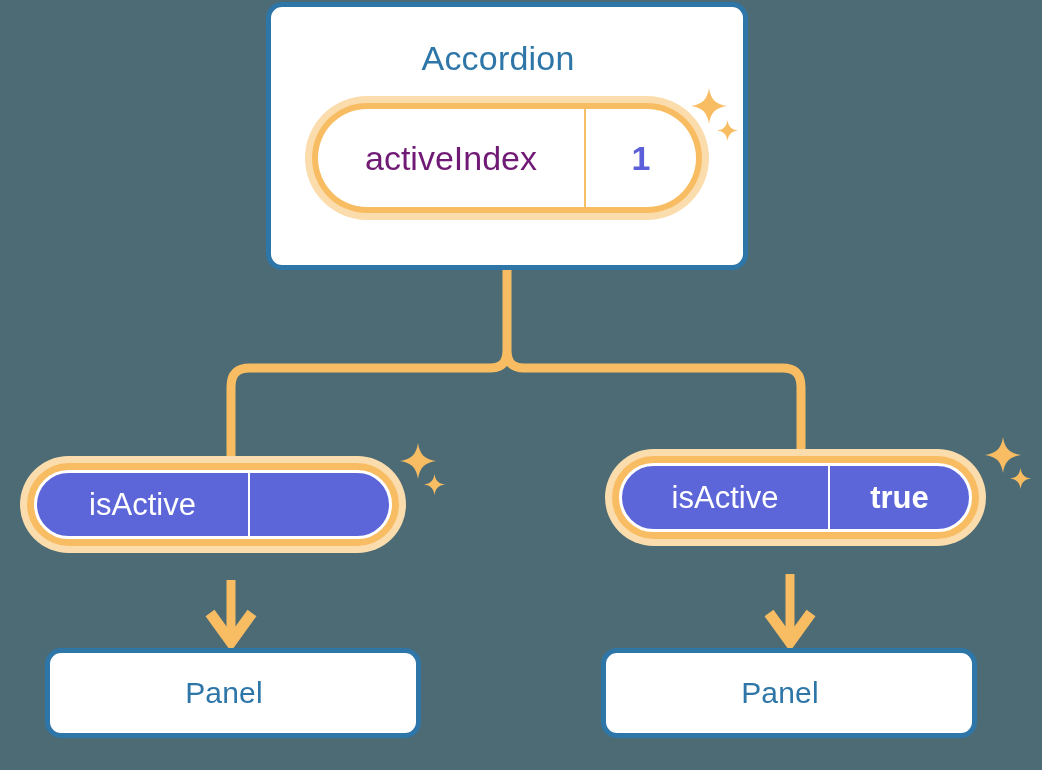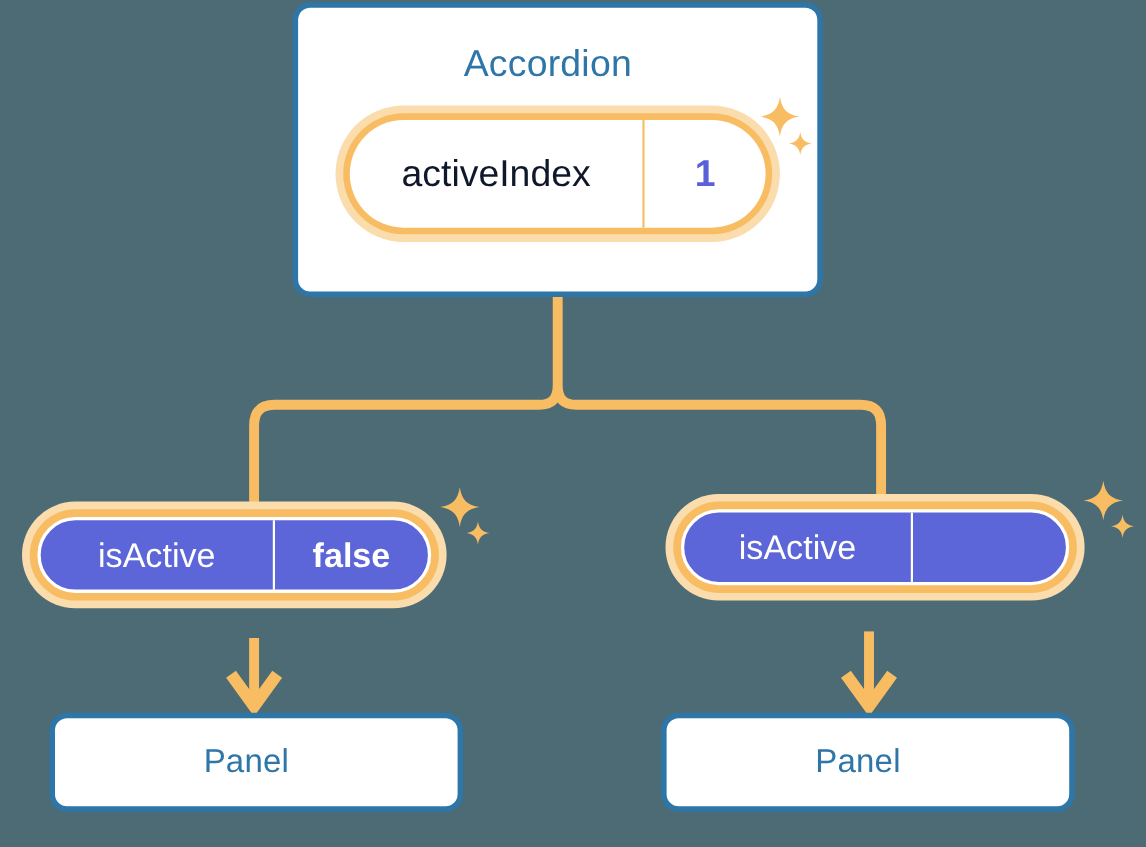--- a/index.html
+++ b/index.html
@@ -107,21 +107,21 @@
   #pill-active-index {
     left: 305px;
     top: 96px;
     width: 404px;
     height: 124px;
   }
   #pill-active-index .pill-ring { padding: 6px; }
   #pill-active-index .pill-body { background: #FFFFFF; }
   #pill-active-index .pill-key {
     flex: 0 0 268px;
-    color: #0f172a;
+    color: #701a75;
     font-size: 34px;
     border-right: 2px solid #F6BE68;
   }
   #pill-active-index .pill-val {
     flex: 1 1 auto;
     color: #5B5FD9;
     font-size: 34px;
     font-weight: bold;
   }
 
@@ -213,40 +213,40 @@
   <div class="sparkle" style="left:717px; top:120px;">
     <svg width="21" height="21" viewBox="0 0 36 36">
       <path d="M18 0 C19.6 11.3 24.7 16.4 36 18 C24.7 19.6 19.6 24.7 18 36 C16.4 24.7 11.3 19.6 0 18 C11.3 16.4 16.4 11.3 18 0 Z" fill="#F8BD63"></path>
     </svg>
   </div>
 
   <div id="pill-is-active-false" class="pill pill-state">
     <div class="pill-ring">
       <div class="pill-body">
         <div class="pill-key">isActive</div>
-        <div class="pill-val">false</div>
       </div>
     </div>
   </div>
 
   <div class="sparkle" style="left:400px; top:443px;">
     <svg width="36" height="36" viewBox="0 0 36 36">
       <path d="M18 0 C19.6 11.3 24.7 16.4 36 18 C24.7 19.6 19.6 24.7 18 36 C16.4 24.7 11.3 19.6 0 18 C11.3 16.4 16.4 11.3 18 0 Z" fill="#F8BD63"></path>
     </svg>
   </div>
   <div class="sparkle" style="left:424px; top:474px;">
     <svg width="21" height="21" viewBox="0 0 36 36">
       <path d="M18 0 C19.6 11.3 24.7 16.4 36 18 C24.7 19.6 19.6 24.7 18 36 C16.4 24.7 11.3 19.6 0 18 C11.3 16.4 16.4 11.3 18 0 Z" fill="#F8BD63"></path>
     </svg>
   </div>
 
   <div id="pill-is-active-true" class="pill pill-state">
     <div class="pill-ring">
       <div class="pill-body">
         <div class="pill-key">isActive</div>
+        <div class="pill-val">true</div>
       </div>
     </div>
   </div>
 
   <div class="sparkle" style="left:985px; top:437px;">
     <svg width="36" height="36" viewBox="0 0 36 36">
       <path d="M18 0 C19.6 11.3 24.7 16.4 36 18 C24.7 19.6 19.6 24.7 18 36 C16.4 24.7 11.3 19.6 0 18 C11.3 16.4 16.4 11.3 18 0 Z" fill="#F8BD63"></path>
     </svg>
   </div>
   <div class="sparkle" style="left:1010px; top:468px;">

